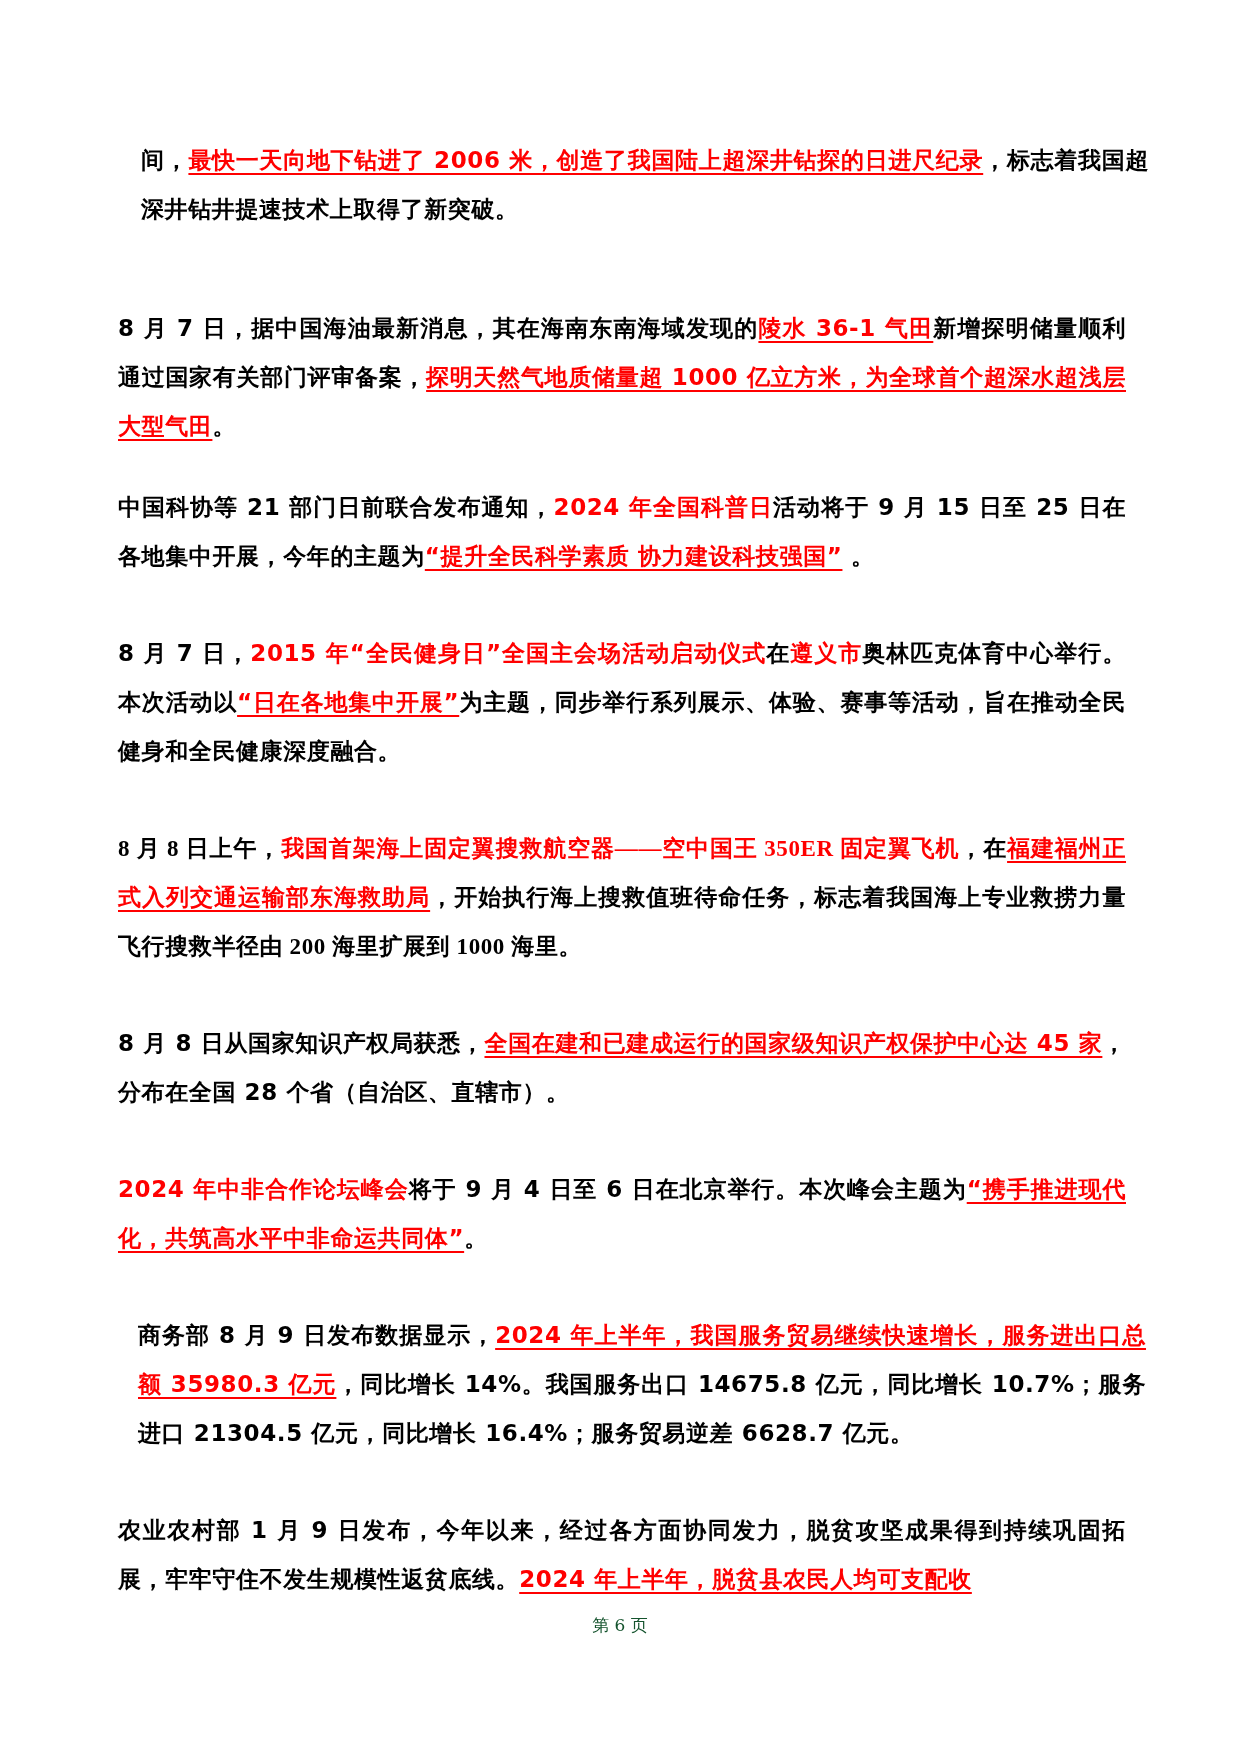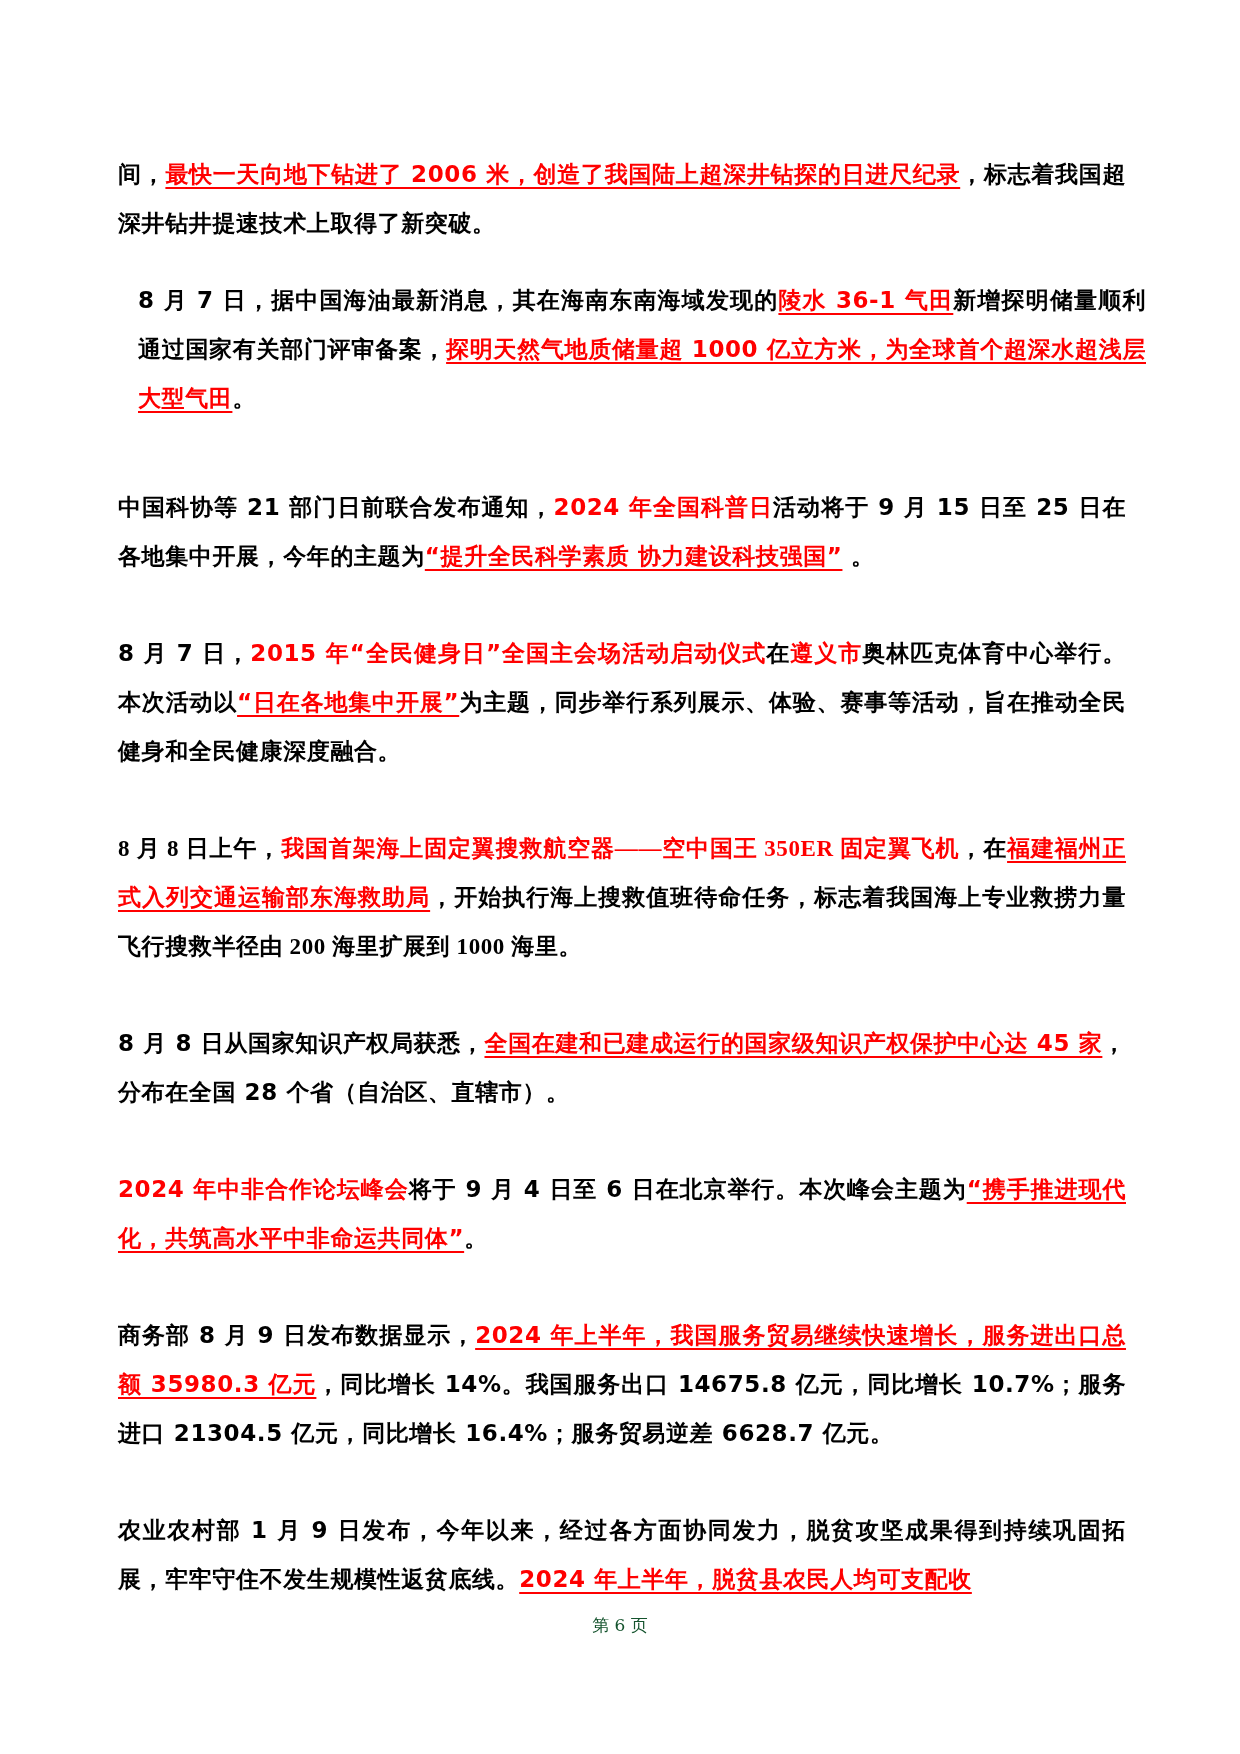--- a/index.html
+++ b/index.html
@@ -12,24 +12,24 @@
   .seg-red { color: #ff0000; }
   .seg-u { text-decoration: underline; text-decoration-color: #ff0000; text-decoration-thickness: 2px; text-underline-offset: 5px; }
   .footer { position: absolute; top: 1614px; left: 0; width: 1240px; text-align: center;
             font-family: "DejaVu Serif", "Liberation Serif", serif; font-size: 17px; color: #14532d; }
 </style>
 </head>
 <body>
 
 <div class="page">
   <div id="paras">
-      <div class="para" style="top: 150px;"><span class="">间，</span><span class="seg-red seg-u">最快一天向地下钻进了 2006 米，创造了我国陆上超深井钻探的日进尺纪录</span><span class="">，标志着我国超深井钻井提速技术上取得了新突破。</span></div>
-      <div class="para" style="top: 276px; margin-left: 20px;"><span class="">8 月 7 日，据中国海油最新消息，其在海南东南海域发现的</span><span class="seg-red seg-u">陵水 36-1 气田</span><span class="">新增探明储量顺利通过国家有关部门评审备案，</span><span class="seg-red seg-u">探明天然气地质储量超 1000 亿立方米，为全球首个超深水超浅层大型气田</span><span class="">。</span></div>
+      <div class="para" style="top: 136px; margin-left: 23px;"><span class="">间，</span><span class="seg-red seg-u">最快一天向地下钻进了 2006 米，创造了我国陆上超深井钻探的日进尺纪录</span><span class="">，标志着我国超深井钻井提速技术上取得了新突破。</span></div>
+      <div class="para" style="top: 304px;"><span class="">8 月 7 日，据中国海油最新消息，其在海南东南海域发现的</span><span class="seg-red seg-u">陵水 36-1 气田</span><span class="">新增探明储量顺利通过国家有关部门评审备案，</span><span class="seg-red seg-u">探明天然气地质储量超 1000 亿立方米，为全球首个超深水超浅层大型气田</span><span class="">。</span></div>
       <div class="para" style="top: 483px;"><span class="">中国科协等 21 部门日前联合发布通知，</span><span class="seg-red">2024 年全国科普日</span><span class="">活动将于 9 月 15 日至 25 日在各地集中开展，今年的主题为</span><span class="seg-red seg-u">“提升全民科学素质 协力建设科技强国”</span><span class=""> 。</span></div>
       <div class="para" style="top: 629px;"><span class="">8 月 7 日，</span><span class="seg-red">2015 年“全民健身日”全国主会场活动启动仪式</span><span class="">在</span><span class="seg-red">遵义市</span><span class="">奥林匹克体育中心举行。本次活动以</span><span class="seg-red seg-u">“日在各地集中开展”</span><span class="">为主题，同步举行系列展示、体验、赛事等活动，旨在推动全民健身和全民健康深度融合。</span></div>
       <div class="para" style="top: 824px; font-family: Liberation Serif, serif;"><span class="">8 月 8 日上午，</span><span class="seg-red">我国首架海上固定翼搜救航空器——空中国王 350ER 固定翼飞机</span><span class="">，在</span><span class="seg-red seg-u">福建福州正式入列交通运输部东海救助局</span><span class="">，开始执行海上搜救值班待命任务，标志着我国海上专业救捞力量飞行搜救半径由 200 海里扩展到 1000 海里。</span></div>
       <div class="para" style="top: 1019px;"><span class="">8 月 8 日从国家知识产权局获悉，</span><span class="seg-red seg-u">全国在建和已建成运行的国家级知识产权保护中心达 45 家</span><span class="">，分布在全国 28 个省（自治区、直辖市）。</span></div>
       <div class="para" style="top: 1165px;"><span class="seg-red">2024 年中非合作论坛峰会</span><span class="">将于 9 月 4 日至 6 日在北京举行。本次峰会主题为</span><span class="seg-red seg-u">“携手推进现代化，共筑高水平中非命运共同体”</span><span class="">。</span></div>
-      <div class="para" style="top: 1311px;"><span class="">商务部 8 月 9 日发布数据显示，</span><span class="seg-red seg-u">2024 年上半年，我国服务贸易继续快速增长，服务进出口总额 35980.3 亿元</span><span class="">，同比增长 14%。我国服务出口 14675.8 亿元，同比增长 10.7%；服务进口 21304.5 亿元，同比增长 16.4%；服务贸易逆差 6628.7 亿元。</span></div>
+      <div class="para" style="top: 1311px; margin-left: 20px;"><span class="">商务部 8 月 9 日发布数据显示，</span><span class="seg-red seg-u">2024 年上半年，我国服务贸易继续快速增长，服务进出口总额 35980.3 亿元</span><span class="">，同比增长 14%。我国服务出口 14675.8 亿元，同比增长 10.7%；服务进口 21304.5 亿元，同比增长 16.4%；服务贸易逆差 6628.7 亿元。</span></div>
       <div class="para" style="top: 1506px;"><span class="">农业农村部 1 月 9 日发布，今年以来，经过各方面协同发力，脱贫攻坚成果得到持续巩固拓展，牢牢守住不发生规模性返贫底线。</span><span class="seg-red seg-u">2024 年上半年，脱贫县农民人均可支配收</span></div>
     </div>
   <div class="footer">第 6 页</div>
 </div>
 
 </body></html>

